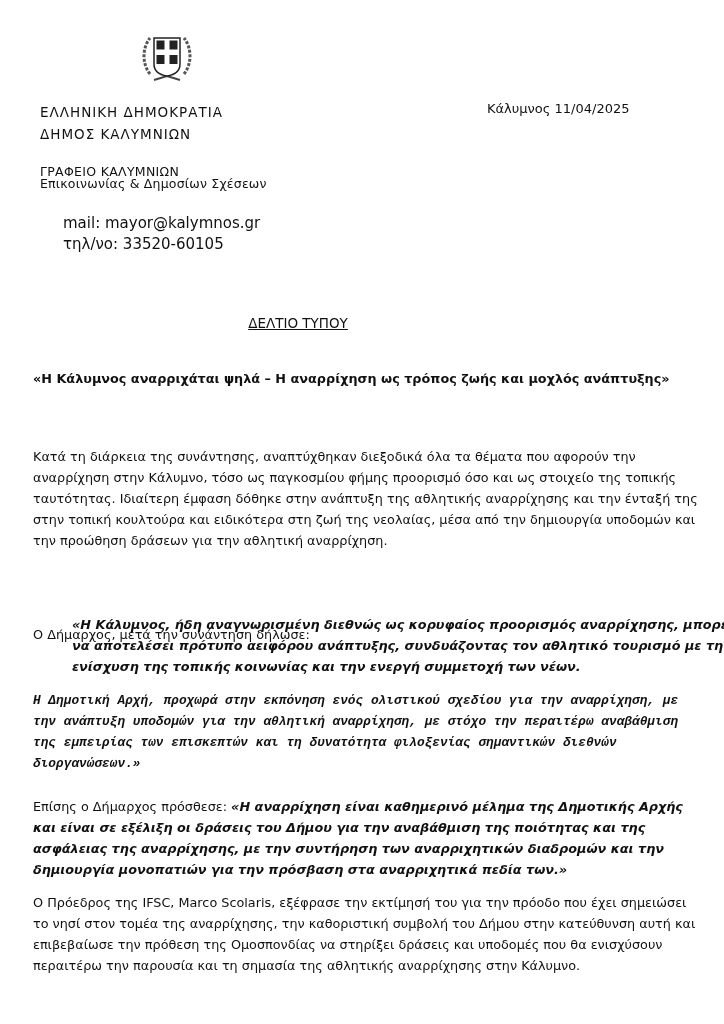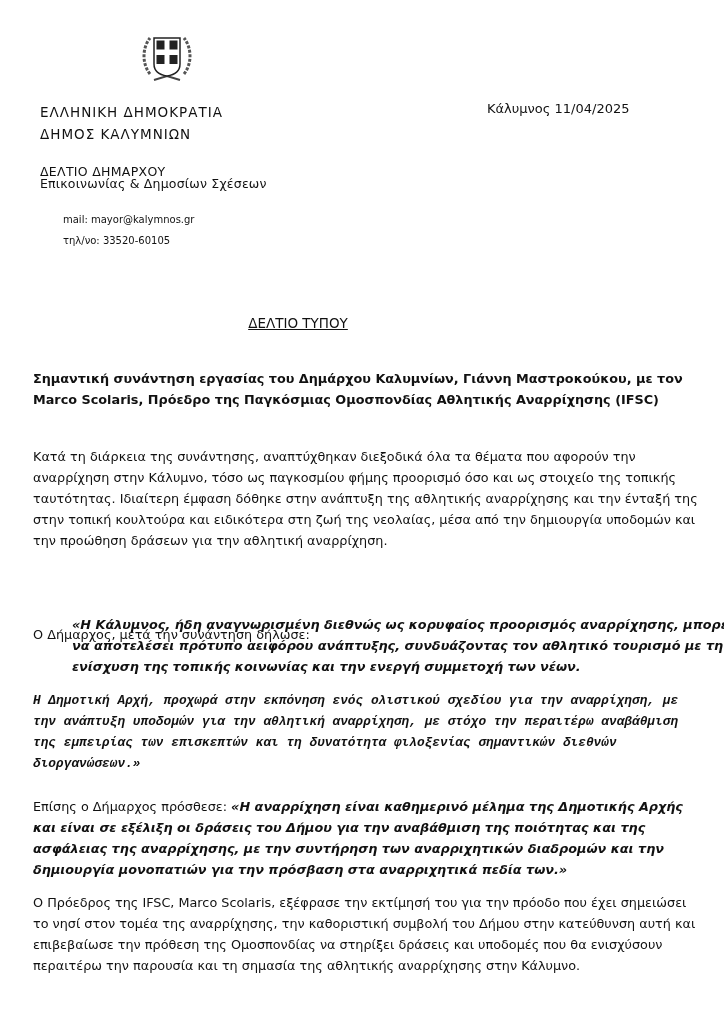--- a/index.html
+++ b/index.html
@@ -4,21 +4,21 @@
 <style>
   html, body { margin: 0; padding: 0; background: #ffffff; }
   body { width: 724px; height: 1024px; position: relative; overflow: hidden; color: #111; font-family: "DejaVu Sans", sans-serif; }
   .abs { position: absolute; }
   .emblem { left: 140px; top: 30px; width: 54px; height: 56px; }
   .hdr { font-size: 13px; letter-spacing: 1px; text-align: left; }
   .hdr1 { left: 40px; top: 104px; width: 260px; font-size: 13.5px; }
   .hdr2 { left: 40px; top: 126px; width: 260px; font-size: 13.5px; }
   .hdr3 { left: 40px; top: 164px; width: 260px; font-size: 12.5px; letter-spacing: 0.3px; }
   .hdr4 { left: 40px; top: 176px; width: 260px; font-size: 12.5px; letter-spacing: 0.2px; }
-  .contact { left: 63px; font-size: 10px; }
+  .contact { left: 63px; font-size: 15px; }
   .mail { top: 214px; }
   .tel { top: 235px; }
   .date { left: 487px; top: 101px; font-size: 13px; }
   .title { left: 0; width: 596px; top: 315px; text-align: center; font-size: 13.5px; text-decoration: underline; }
   .body { left: 33px; width: 670px; font-size: 12.8px; line-height: 21px; }
   .bold { font-weight: bold; }
   .bi { font-weight: bold; font-style: italic; }
 </style>
 </head>
 <body>
@@ -33,30 +33,30 @@
     <path d="M14 8 L40 8 L40 34 Q40 44 27 46 Q14 44 14 34 Z" fill="#fff" stroke="#222" stroke-width="1.5"></path>
     <rect x="16.5" y="10.5" width="8" height="9" fill="#222"></rect>
     <rect x="29.5" y="10.5" width="8" height="9" fill="#222"></rect>
     <rect x="16.5" y="25" width="8" height="9" fill="#222"></rect>
     <rect x="29.5" y="25" width="8" height="9" fill="#222"></rect>
   </svg>
 </div>
 
 <div class="abs hdr hdr1">ΕΛΛΗΝΙΚΗ ΔΗΜΟΚΡΑΤΙΑ</div>
 <div class="abs hdr hdr2">ΔΗΜΟΣ ΚΑΛΥΜΝΙΩΝ</div>
-<div class="abs hdr hdr3">ΔΕΛΤΙΟ ΔΗΜΑΡΧΟΥ</div>
+<div class="abs hdr hdr3">ΓΡΑΦΕΙΟ ΚΑΛΥΜΝΙΩΝ</div>
 <div class="abs hdr hdr4">Επικοινωνίας &amp; Δημοσίων Σχέσεων</div>
 <div class="abs contact mail">mail: mayor@kalymnos.gr</div>
 <div class="abs contact tel">τηλ/νο: 33520-60105</div>
 <div class="abs date">Κάλυμνος 11/04/2025</div>
 
 <div class="abs title">ΔΕΛΤΙΟ ΤΥΠΟΥ</div>
 
 <div class="abs body bold" style="top:368px;">
-  <div>Σημαντική συνάντηση εργασίας του Δημάρχου Καλυμνίων, Γιάννη Μαστροκούκου,  με τον Marco Scolaris, Πρόεδρο της Παγκόσμιας Ομοσπονδίας Αθλητικής Αναρρίχησης (IFSC)</div>
+  <div>«Η Κάλυμνος αναρριχάται ψηλά – Η αναρρίχηση ως τρόπος ζωής και μοχλός ανάπτυξης»</div>
 </div>
 
 <div class="abs body" style="top:446px;">Κατά τη διάρκεια της συνάντησης, αναπτύχθηκαν διεξοδικά όλα τα θέματα που αφορούν την αναρρίχηση στην Κάλυμνο, τόσο ως παγκοσμίου φήμης προορισμό όσο και ως στοιχείο της τοπικής ταυτότητας. Ιδιαίτερη έμφαση δόθηκε στην ανάπτυξη της αθλητικής αναρρίχησης και την ένταξή της στην τοπική κουλτούρα και ειδικότερα στη ζωή της νεολαίας, μέσα από την δημιουργία υποδομών και την προώθηση δράσεων για την αθλητική αναρρίχηση.</div>
 
 <div class="abs body" style="top:604px;margin-top:20px;">Ο Δήμαρχος, μετά την συνάντηση δήλωσε:</div>
 
 <div class="abs body bi" style="top:614px;margin-left:39px;">«Η Κάλυμνος, ήδη αναγνωρισμένη διεθνώς ως κορυφαίος προορισμός αναρρίχησης, μπορεί να αποτελέσει πρότυπο αειφόρου ανάπτυξης, συνδυάζοντας τον αθλητικό τουρισμό με την ενίσχυση της τοπικής κοινωνίας και την ενεργή συμμετοχή των νέων.</div>
 
 <div class="abs body bi" style="top:690px;font-family:Liberation Mono, monospace;">Η Δημοτική Αρχή, προχωρά στην εκπόνηση ενός ολιστικού σχεδίου για την αναρρίχηση, με την ανάπτυξη υποδομών για την αθλητική αναρρίχηση, με στόχο την περαιτέρω αναβάθμιση της εμπειρίας των επισκεπτών και τη δυνατότητα φιλοξενίας σημαντικών διεθνών διοργανώσεων.»</div>
 

